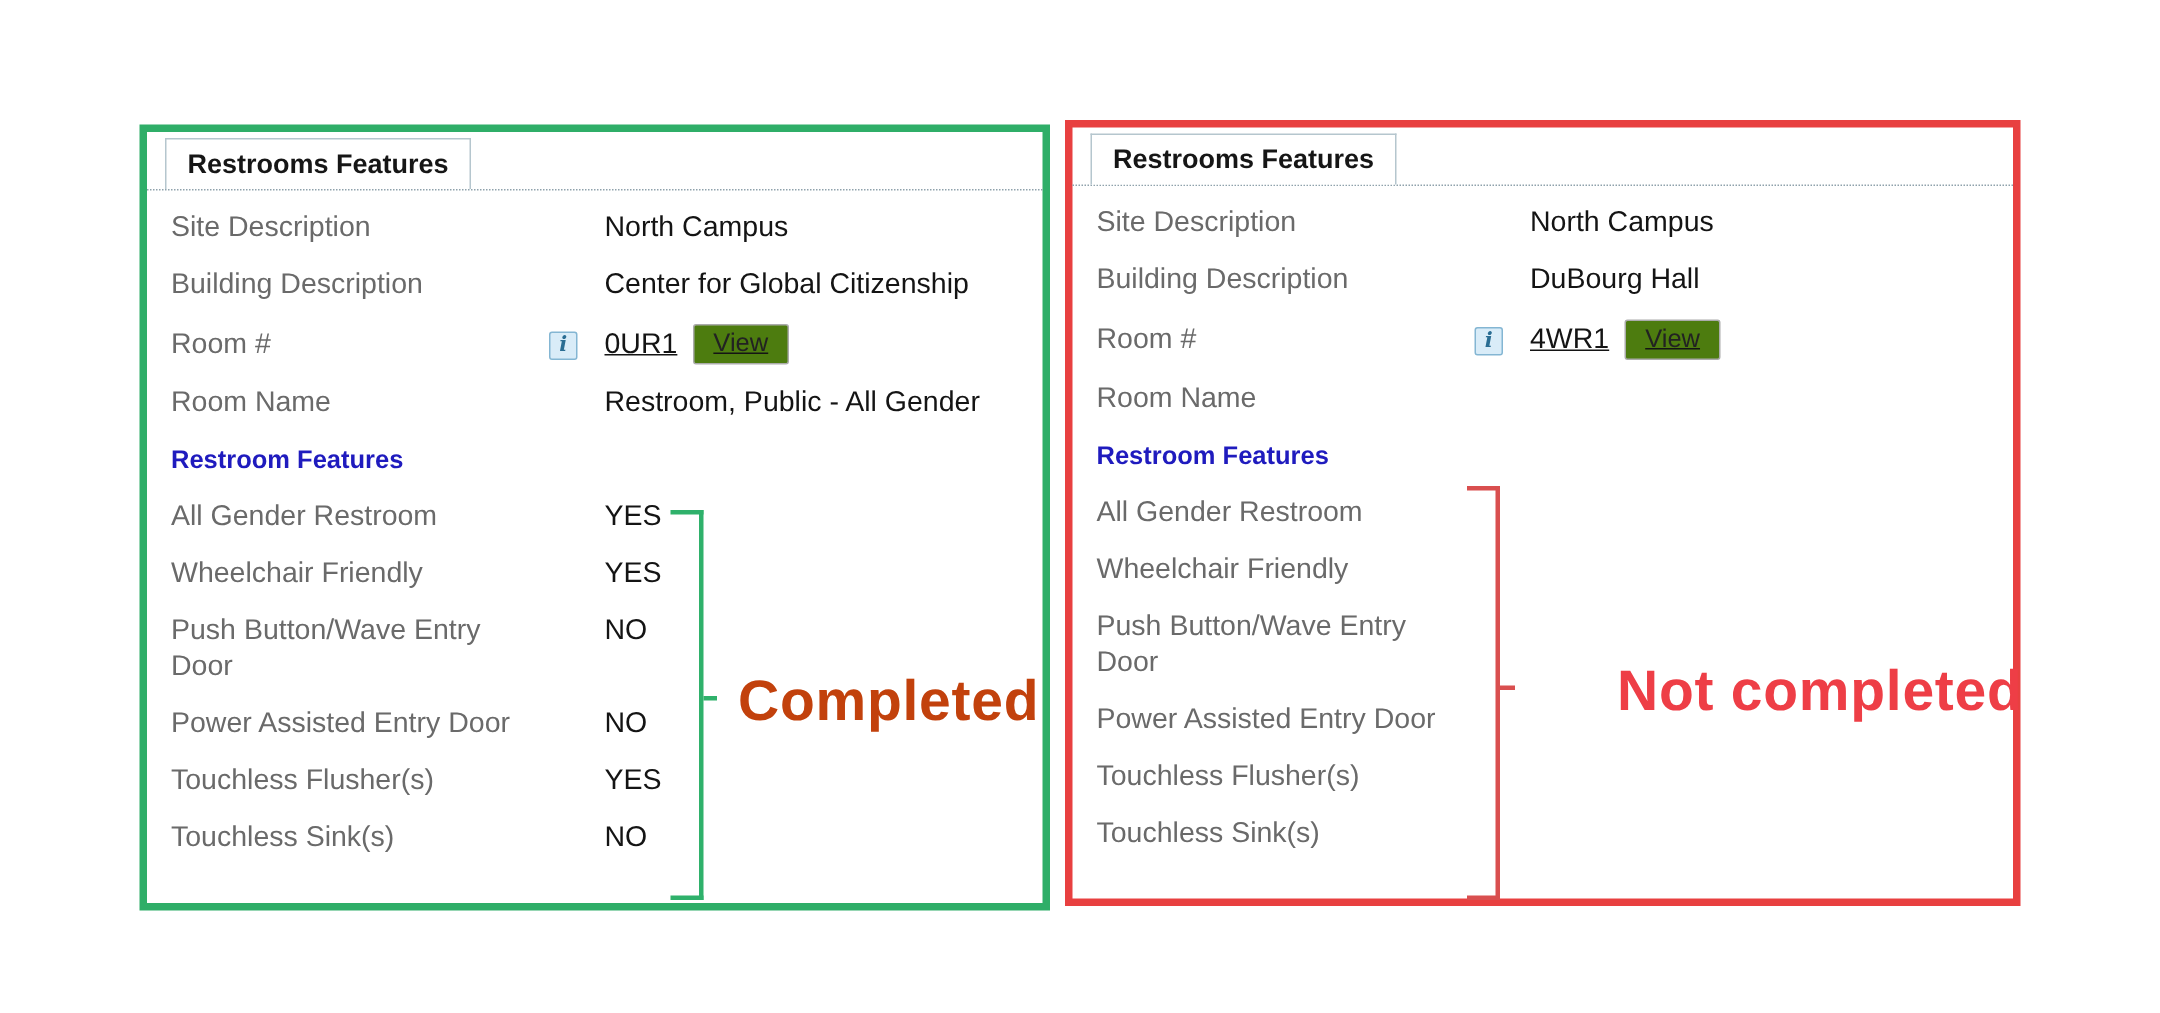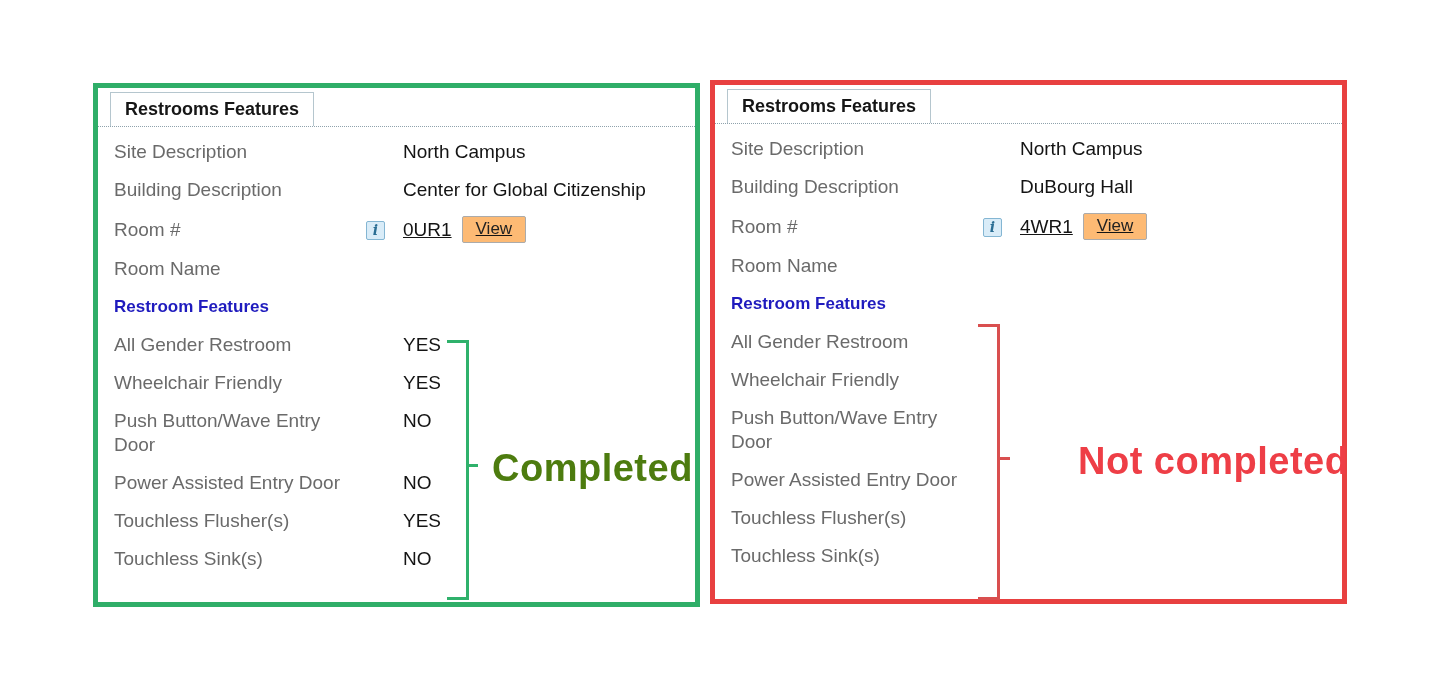--- a/index.html
+++ b/index.html
@@ -41,21 +41,21 @@
     width:19px; height:19px; margin-top:2px; box-sizing:border-box;
     background:#d9ecf8; border:1px solid #84b6d3; border-radius:2px;
     color:#2a6d93; font-family:"DejaVu Serif", serif;
     font-style:italic; font-weight:bold; font-size:14px; line-height:16px;
     text-align:center; cursor:pointer;
   }
 
   .view-btn {
     margin-left:10px; padding:2px 13px 3px 13px;
     font-family:inherit; font-size:17px; color:#222;
-    background:#fdba74; border:1px solid #ababab; border-radius:2px;
+    background:#4d7c0f; border:1px solid #ababab; border-radius:2px;
     cursor:pointer;
   }
 
   .section-link {
     font-size:17px; font-weight:bold; color:#1f1bbe;
     line-height:24px; margin-bottom:14px; cursor:pointer; display:inline-block;
   }
   .section-row { margin-bottom:0; }
 
   
@@ -106,20 +106,21 @@
       </div>
       <div class="fvalue with-btn">
         <span>0UR1</span>
         <button class="view-btn">View</button>
       </div>
     </div>
 
     <div class="row">
       <div class="flabel">Room Name</div>
       <div class="icon-slot"></div>
+      <div class="fvalue">Restroom, Public - All Gender</div>
     </div>
 
     <div class="row section-row">
       <a class="section-link">Restroom Features</a>
     </div>
 
     <div class="row">
       <div class="flabel">All Gender Restroom</div>
       <div class="icon-slot"></div>
       <div class="fvalue">YES</div>
@@ -220,17 +221,17 @@
       <div class="flabel">Touchless Sink(s)</div>
       <div class="icon-slot"></div>
       <div class="fvalue"></div>
     </div>
 
   </div>
 </div>
 
 <div class="bracket" id="bracket-left" style="border-color: rgb(47, 177, 107);"></div>
 <div class="tick" id="tick-left" style="background-color: rgb(47, 177, 107);"></div>
-<div class="annotation" id="annotation-left" style="color: #4d7c0f;">Completed</div>
+<div class="annotation" id="annotation-left" style="color: #c2410c;">Completed</div>
 
 <div class="bracket" id="bracket-right" style="border-color: rgb(217, 79, 79);"></div>
 <div class="tick" id="tick-right" style="background-color: rgb(217, 79, 79);"></div>
 <div class="annotation" id="annotation-right" style="color: rgb(238, 62, 70); margin-left: 40px;">Not completed</div>
 
 </body></html>

